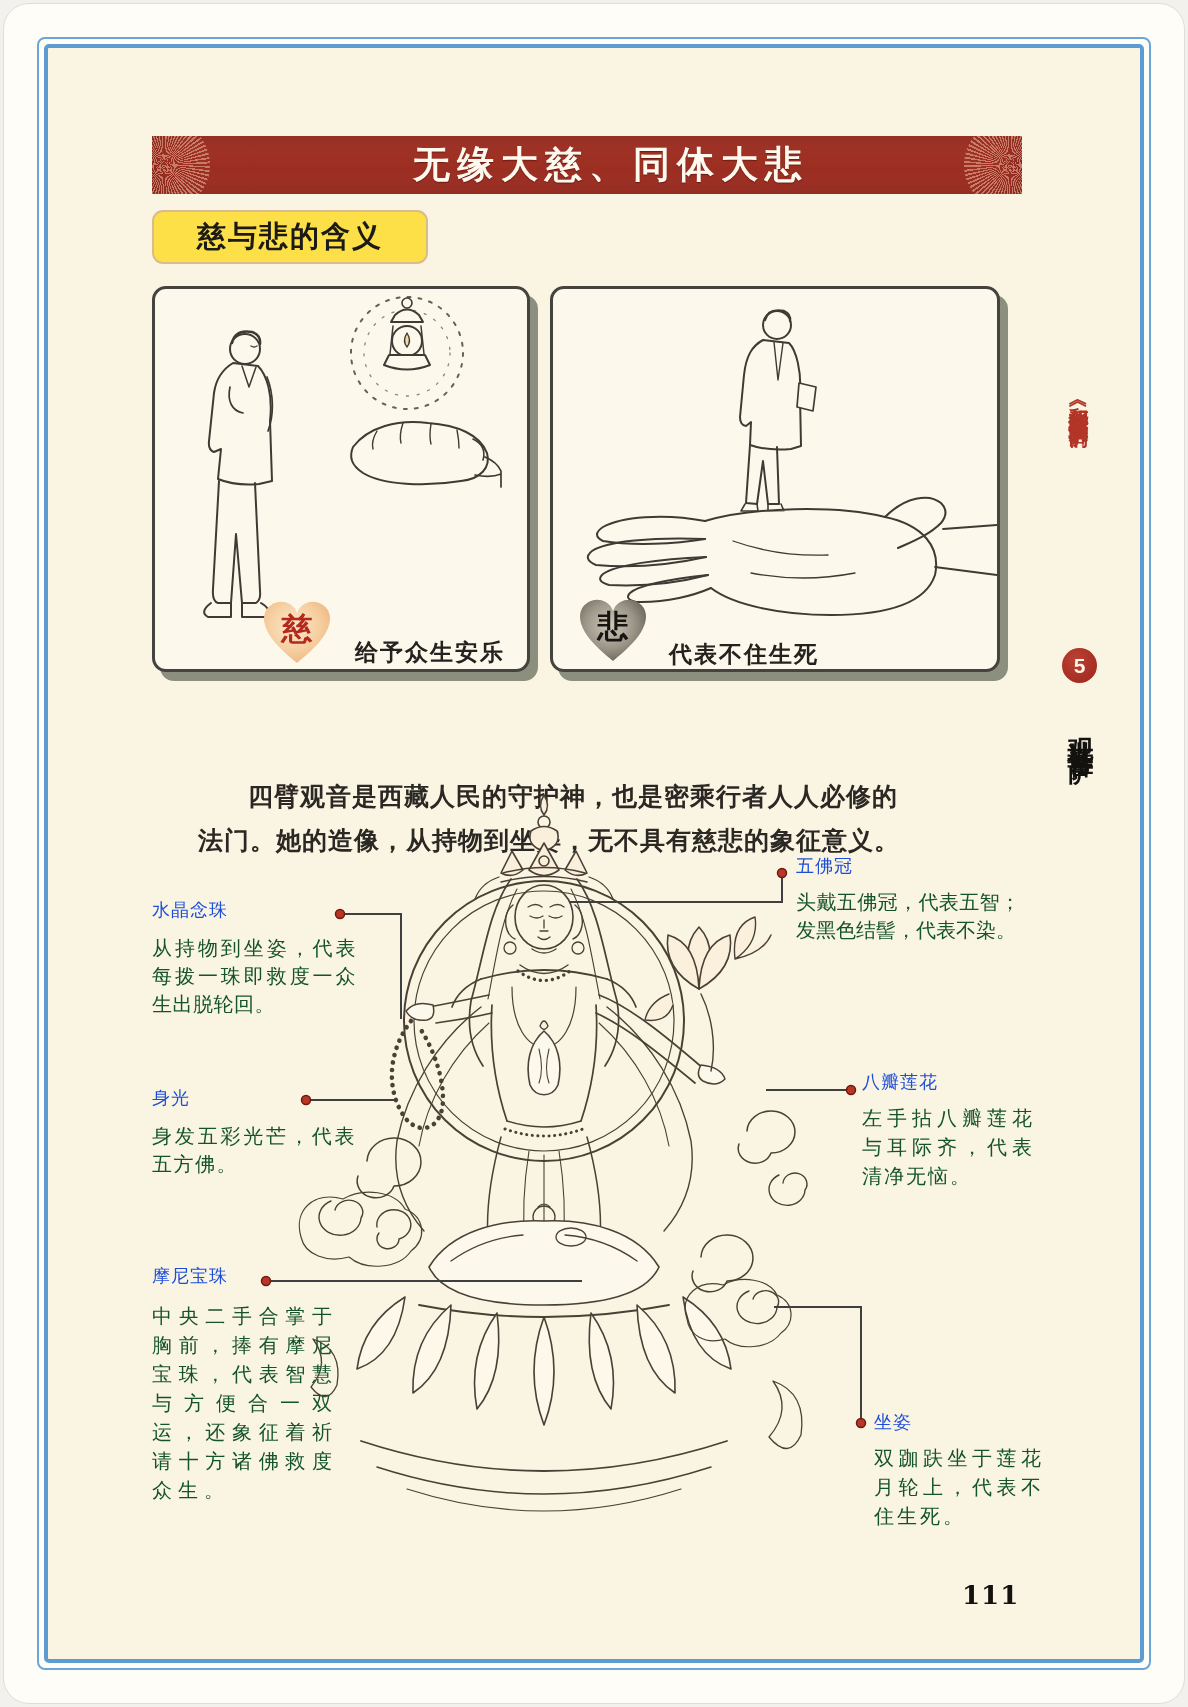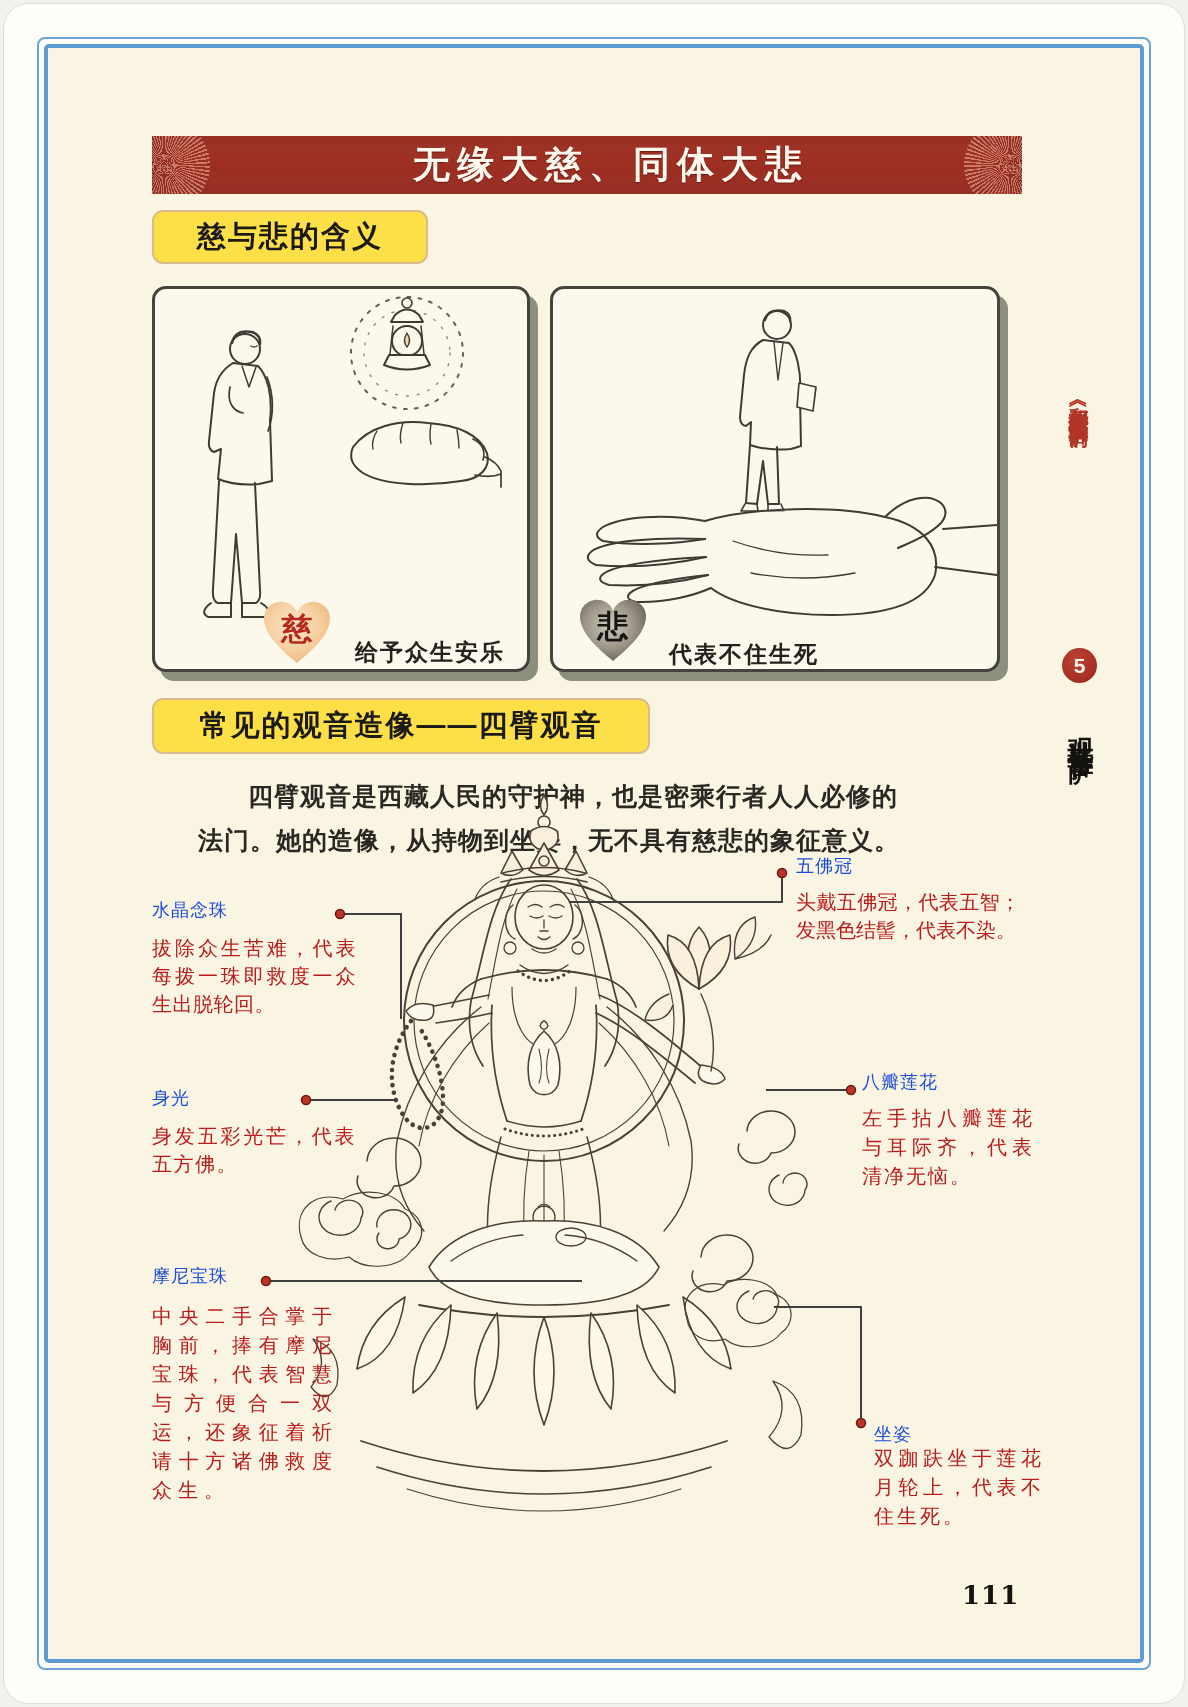--- a/index.html
+++ b/index.html
@@ -44,28 +44,28 @@
           font-family:"Liberation Serif",serif;letter-spacing:2px;white-space:nowrap;}
   #box1 .heart-caption{left:200px;top:348px;}
   #box2 .heart-caption{left:116px;top:350px;}
   
   .intro{position:absolute;left:150px;top:770px;width:750px;color:#2b2824;
          font-size:25px;font-weight:600;letter-spacing:1px;line-height:44px;margin-left:44px;}
   .intro .l1{text-indent:2em;}
   
   .ann-label{position:absolute;color:#1d4ed8;font-size:18px;font-weight:400;
          letter-spacing:1px;font-family:"Liberation Serif",serif;white-space:nowrap;}
-  .ann-text{position:absolute;color:#b91c1c;font-size:20px;font-weight:500;line-height:28px;
+  .ann-text{position:absolute;color:#14532d;font-size:20px;font-weight:500;line-height:28px;
          font-family:"Liberation Serif",serif;text-align:justify;}
   #lab-beads{left:148px;top:894px;}   #txt-beads{left:148px;top:930px;width:204px;letter-spacing:.5px;}
   #lab-light{left:148px;top:1082px;}  #txt-light{left:148px;top:1118px;width:204px;letter-spacing:1.5px;}
   #lab-mani{left:148px;top:1260px;}   #txt-mani{left:148px;top:1298px;width:186px;letter-spacing:6px;line-height:29px;}
   #lab-crown{left:792px;top:850px;}   #txt-crown{left:792px;top:884px;width:224px;letter-spacing:0;}
   #lab-lotus{left:858px;top:1066px;}  #txt-lotus{left:858px;top:1100px;width:172px;letter-spacing:2px;line-height:29px;}
-  #lab-sit{left:870px;top:1406px;margin-top:12px;}    #txt-sit{left:870px;top:1440px;width:170px;letter-spacing:3px;line-height:29px;}
+  #lab-sit{left:870px;top:1406px;}    #txt-sit{left:870px;top:1440px;width:170px;letter-spacing:3px;line-height:29px;}
   
   .side-series{position:absolute;left:1062px;top:386px;height:260px;
          writing-mode:vertical-rl;color:#b23527;font-size:20px;font-weight:600;
          letter-spacing:2px;font-family:"Liberation Serif",serif;}
   .side-badge{position:absolute;left:1058px;top:644px;width:35px;height:35px;border-radius:50%;
          background:radial-gradient(circle at 40% 35%,#bb4234,#9c241a);color:#fdf6ea;
          display:flex;align-items:center;justify-content:center;font-size:21px;font-weight:bold;}
   .side-chapter{position:absolute;left:1060px;top:712px;writing-mode:vertical-rl;
          color:#14120f;font-size:26px;font-weight:bold;letter-spacing:5px;}
   .page-num{position:absolute;left:958px;top:1576px;font-family:"DejaVu Serif",serif;
@@ -163,21 +163,20 @@
               <stop offset="100%" stop-color="#5c584d"></stop>
         </radialGradient>
           </defs>
         <path d="M38,64 C17,47 5,33 5,19 A17,17 0 0 1 38,14 A17,17 0 0 1 71,19 C71,33 59,47 38,64 Z" fill="url(#hg2)"></path>
       </svg>
       <div class="heart-char">悲</div>
     </div>
     <div class="heart-caption">代表不住生死</div>
   </div>
 
-  <div class="sec-header" id="hdr2">常见的观音造像——四臂观音</div>
 
   <div class="intro">
     <div class="l1">四臂观音是西藏人民的守护神，也是密乘行者人人必修的</div>
     <div class="l2">法门。她的造像，从持物到坐姿，无不具有慈悲的象征意义。</div>
   </div>
 
   <svg id="guanyin" width="620" height="790" viewBox="0 0 620 790" style="left:245px;top:785px;" fill="none" stroke="#4a4035" stroke-width="1.6" stroke-linecap="round" stroke-linejoin="round">
 
     <circle cx="295" cy="232" r="140" stroke-width="2"></circle>
     <circle cx="295" cy="232" r="130" stroke-width="1.2"></circle>
@@ -287,21 +286,21 @@
       <circle cx="336" cy="910" r="4.5"></circle>
         <circle cx="302" cy="1096" r="4.5"></circle>
       <circle cx="262" cy="1277" r="4.5"></circle>
         <circle cx="778" cy="869" r="4.5"></circle>
       <circle cx="847" cy="1086" r="4.5"></circle>
         <circle cx="857" cy="1419" r="4.5"></circle>
     </g>
   </svg>
 
   <div class="ann-label" id="lab-beads">水晶念珠</div>
-  <div class="ann-text" id="txt-beads">拔除众生苦难，代表每拨一珠即救度一众生出脱轮回。</div>
+  <div class="ann-text" id="txt-beads">从持物到坐姿，代表每拨一珠即救度一众生出脱轮回。</div>
 
   <div class="ann-label" id="lab-light">身光</div>
   <div class="ann-text" id="txt-light">身发五彩光芒，代表五方佛。</div>
 
   <div class="ann-label" id="lab-mani">摩尼宝珠</div>
   <div class="ann-text" id="txt-mani">中央二手合掌于胸前，捧有摩尼宝珠，代表智慧与方便合一双运，还象征着祈请十方诸佛救度众生。</div>
 
   <div class="ann-label" id="lab-crown">五佛冠</div>
   <div class="ann-text" id="txt-crown">头戴五佛冠，代表五智；发黑色结髻，代表不染。</div>
 

